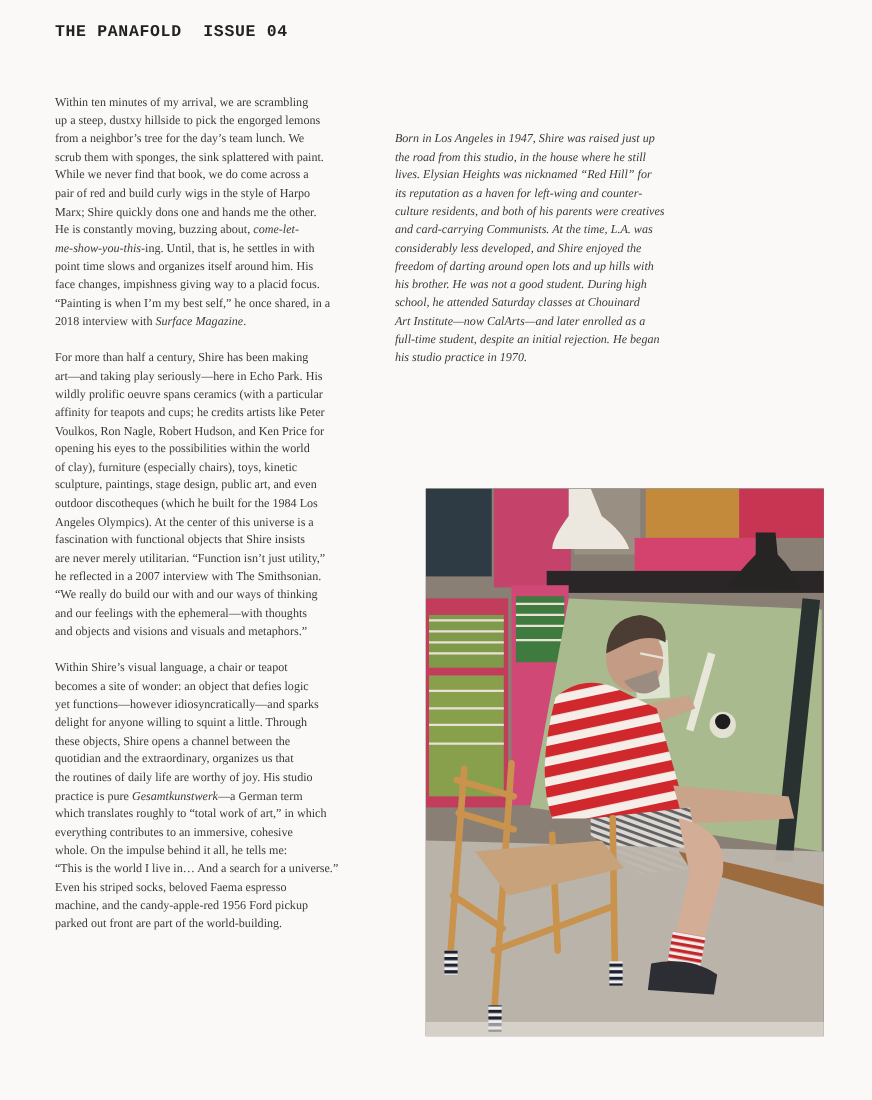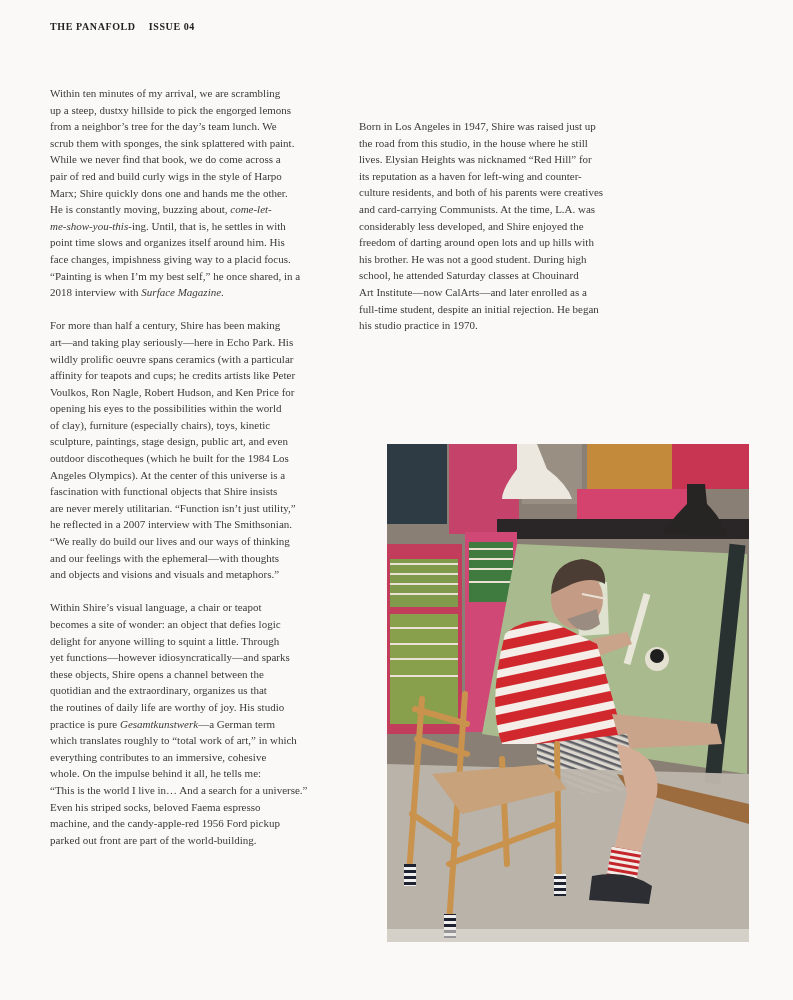--- a/index.html
+++ b/index.html
@@ -4,36 +4,36 @@
 <style>
   html, body { margin: 0; padding: 0; }
   body {
     width: 793px; height: 1000px; overflow: hidden;
     background: #faf9f7;
     position: relative;
     color: #3a3836;
   }
   .running-head {
     position: absolute; left: 50px; top: 21px;
-    font-family: Liberation Serif, serif;
-    font-size: 10px; font-weight: bold; letter-spacing: 0.6px;
+    font-family: Liberation Mono, monospace;
+    font-size: 15px; font-weight: bold; letter-spacing: 0.6px;
     color: #222;
     white-space: nowrap;
   }
   .running-head span + span { margin-left: 10px; }
   .col {
     position: absolute;
     font-family: "Liberation Serif", serif;
     font-size: 11px;
     line-height: 16.6px;
     color: #3c3a38;
   }
   .col p { margin: 0 0 16.6px 0; }
   .col-left { left: 50px; top: 85px; width: 275px; }
-  .col-right { left: 359px; top: 118px; width: 275px; }
+  .col-right { left: 359px; top: 118px; width: 275px; font-style: italic; }
   .line { display: block; white-space: nowrap; }
   em { font-style: italic; }
 
   .photo {
     position: absolute; left: 387px; top: 444px; width: 362px; height: 498px;
     overflow: hidden; background: #6e6a64;
   }
   .photo svg { display: block; }
 </style>
 </head>
@@ -68,30 +68,30 @@
     <span class="line">affinity for teapots and cups; he credits artists like Peter</span>
     <span class="line">Voulkos, Ron Nagle, Robert Hudson, and Ken Price for</span>
     <span class="line">opening his eyes to the possibilities within the world</span>
     <span class="line">of clay), furniture (especially chairs), toys, kinetic</span>
     <span class="line">sculpture, paintings, stage design, public art, and even</span>
     <span class="line">outdoor discotheques (which he built for the 1984 Los</span>
     <span class="line">Angeles Olympics). At the center of this universe is a</span>
     <span class="line">fascination with functional objects that Shire insists</span>
     <span class="line">are never merely utilitarian. “Function isn’t just utility,”</span>
     <span class="line">he reflected in a 2007 interview with The Smithsonian.</span>
-    <span class="line">“We really do build our lives and our ways of thinking</span>
+    <span class="line">“We really do build our with and our ways of thinking</span>
     <span class="line">and our feelings with the ephemeral—with thoughts</span>
     <span class="line">and objects and visions and visuals and metaphors.”</span>
   </p>
 
   <p>
     <span class="line">Within Shire’s visual language, a chair or teapot</span>
     <span class="line">becomes a site of wonder: an object that defies logic</span>
+    <span class="line">yet functions—however idiosyncratically—and sparks</span>
     <span class="line">delight for anyone willing to squint a little. Through</span>
-    <span class="line">yet functions—however idiosyncratically—and sparks</span>
     <span class="line">these objects, Shire opens a channel between the</span>
     <span class="line">quotidian and the extraordinary, organizes us that</span>
     <span class="line">the routines of daily life are worthy of joy. His studio</span>
     <span class="line"><span>practice is pure </span><em>Gesamtkunstwerk</em><span>—a German term</span></span>
     <span class="line">which translates roughly to “total work of art,” in which</span>
     <span class="line">everything contributes to an immersive, cohesive</span>
     <span class="line">whole. On the impulse behind it all, he tells me:</span>
     <span class="line">“This is the world I live in… And a search for a universe.”</span>
     <span class="line">Even his striped socks, beloved Faema espresso</span>
     <span class="line">machine, and the candy-apple-red 1956 Ford pickup</span>

